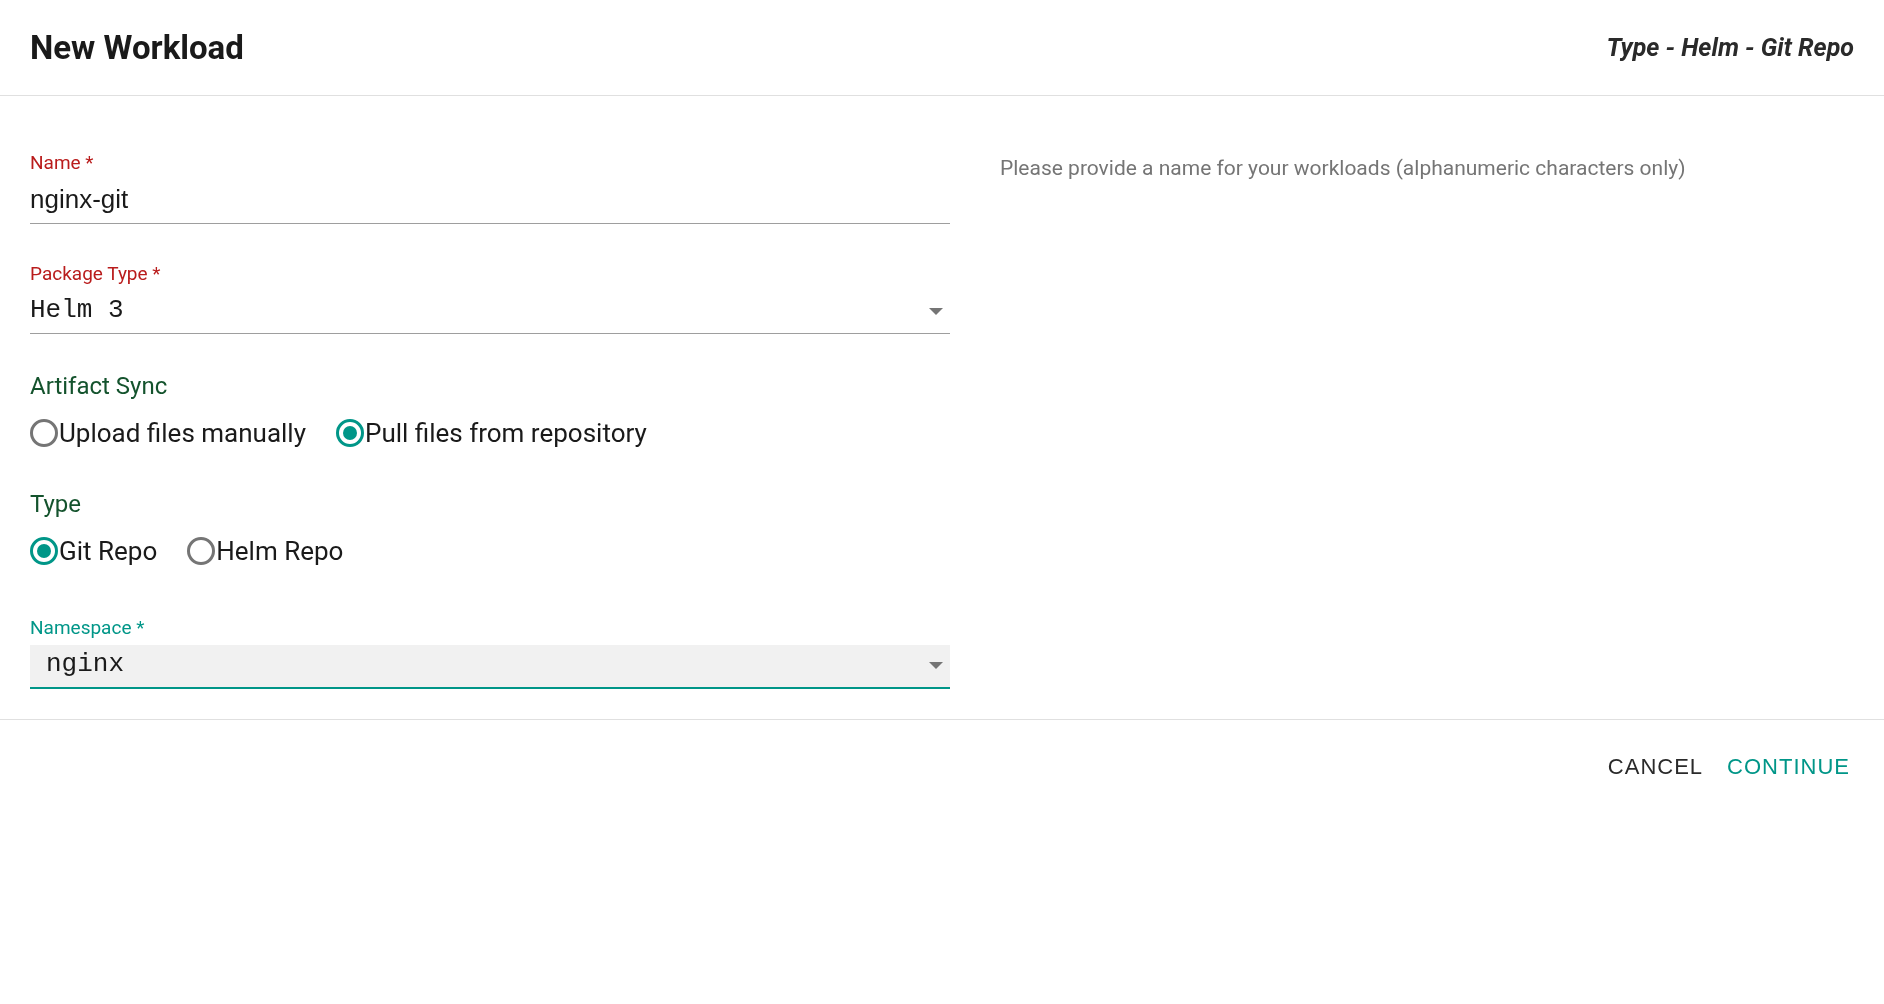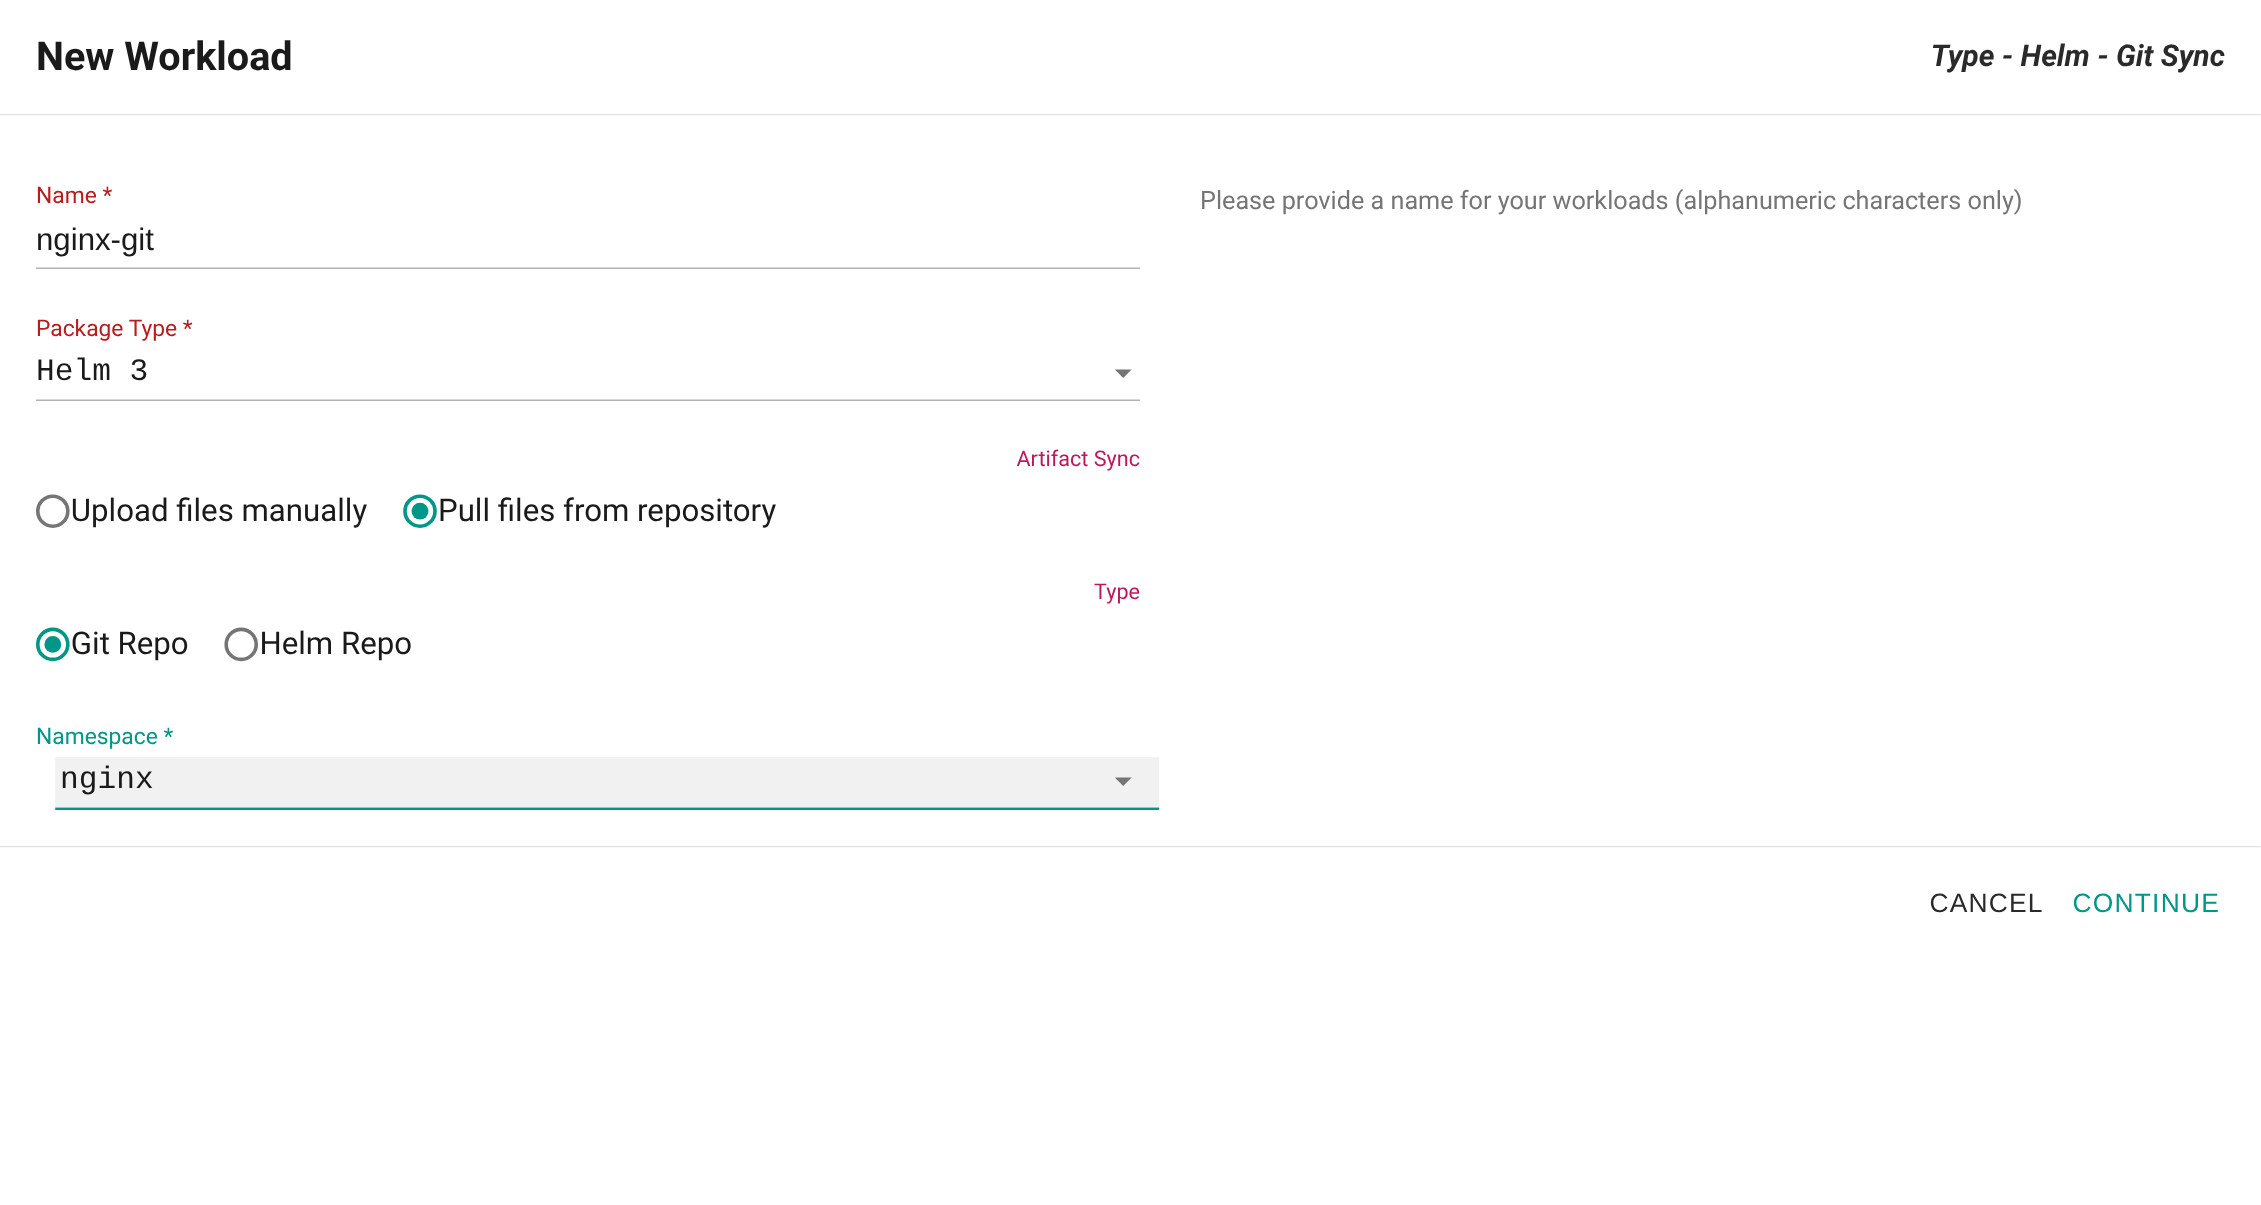--- a/index.html
+++ b/index.html
@@ -80,42 +80,40 @@
       border-bottom: 1px solid #9e9e9e;
       font-size: 26px;
       color: #1a1a1a;
       padding: 4px 30px 8px 0;
       background: transparent;
       outline: none;
     }
     .select-input.filled {
       background: #f1f1f1;
       border-bottom: 2px solid #009688;
-      padding-left: 4px;
+      padding-left: 16px;
       padding-right: 30px;
-      margin-left: 16px;
     }
     .dropdown-icon {
       position: absolute;
       right: 6px;
       top: 50%;
       transform: translateY(-50%);
       pointer-events: none;
     }
     .dropdown-icon svg {
       width: 16px;
       height: 10px;
       fill: #757575;
     }
     .section-label {
-      font-size: 18px;
-      color: #be185d;
+      font-size: 24px;
+      color: #14532d;
       margin-bottom: 18px;
       display: block;
-      text-align: right;
     }
     .radio-group {
       display: flex;
       gap: 30px;
       align-items: center;
       margin-bottom: 42px;
     }
     .radio-item {
       display: flex;
       align-items: center;
@@ -170,21 +168,21 @@
     .namespace-field {
       margin-top: 50px;
       margin-bottom: 0;
     }
   </style>
 </head>
 <body>
 
 <div class="header">
   <h1 class="page-title">New Workload</h1>
-  <div class="page-subtitle">Type - Helm - Git Sync</div>
+  <div class="page-subtitle">Type - Helm - Git Repo</div>
 </div>
 
 <div class="content">
   <div class="left-col">
 
     <div class="field">
       <label class="field-label">Name *</label>
       <input type="text" class="text-input" value="nginx-git" style="">
     </div>
 

